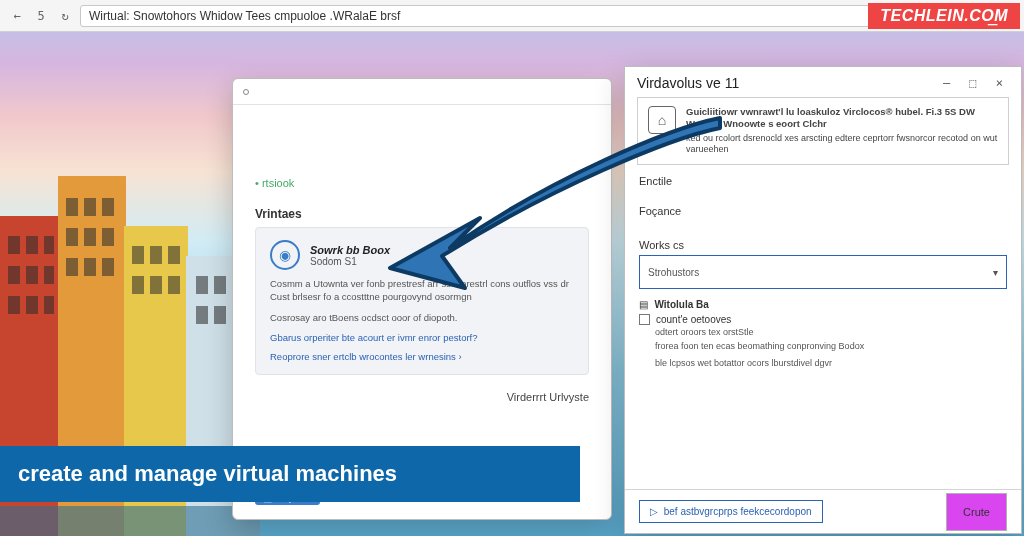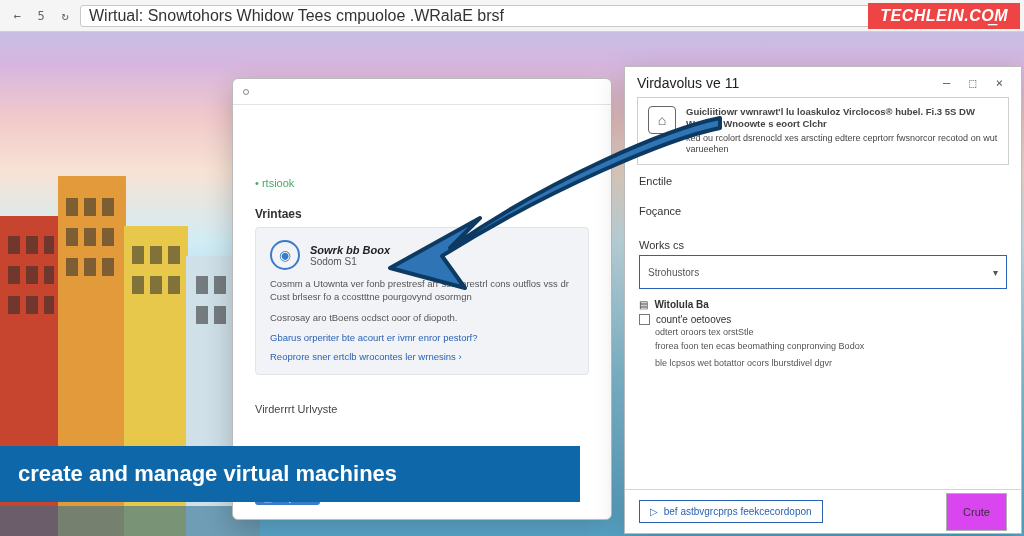--- a/index.html
+++ b/index.html
@@ -26,21 +26,21 @@
     .address-bar {
       position: absolute; top: 0; left: 0; right: 0; height: 32px;
       background: #f5f5f5; border-bottom: 1px solid #d0d0d0;
       display: flex; align-items: center; gap: 6px; padding: 0 8px;
       font-size: 12px; color: #555;
     }
     .address-bar .nav-btn { width: 18px; height: 18px; color: #666; display:flex;align-items:center;justify-content:center;font-family:monospace;}
     .address-bar .url-box {
       flex: 1; height: 22px; background: #fff; border: 1px solid #c8c8c8;
       border-radius: 3px; padding: 0 8px; display: flex; align-items: center;
-      font-size: 16px; color: #333; overflow: hidden; white-space: nowrap;
+      font-size: 12px; color: #333; overflow: hidden; white-space: nowrap;
     }
     .address-bar .tick { width: 18px; color: #666; text-align:center;}
     .logo-badge {
       position: absolute; top: 3px; right: 4px; background: #ef4444;
       color: #fff; font-weight: 700; font-size: 16px; letter-spacing: .5px;
       padding: 4px 12px; font-style: italic;
     }
 
     
     .window {
@@ -59,21 +59,21 @@
     }
     .card .row1 { display:flex; gap:10px; align-items:center; }
     .card .glyph {
       width: 30px; height: 30px; border: 2px solid #3a7cc9; border-radius: 50%;
       display:flex;align-items:center;justify-content:center;color:#3a7cc9;font-size:14px;
     }
     .card .title { font-weight: 600; font-size: 11px; color:#222;font-style:italic; }
     .card .sub { font-size: 10px; color:#555; }
     .card .para { font-size: 9.5px; color:#555; margin-top:8px; line-height:1.35;}
     .card .linkish { font-size: 9.5px; color:#2a62b5; margin-top:8px; display:block;}
-    .win-left .footer-row { margin-top: 28px; font-size: 11px; color:#444;}
+    .win-left .footer-row { margin-top: 16px; font-size: 11px; color:#444;text-align:right;}
     .win-left .bottom-pill {
       position:absolute; left:22px; bottom:14px;
       background:#3a7cc9; color:#fff; font-size:10px;
       border-radius:3px; padding:2px 8px; display:flex; gap:4px; align-items:center;
     }
 
     
     .win-right { top: 66px; left: 624px; width: 398px; height: 468px; border-radius:0; }
     .win-right .hdr {
       display:flex; align-items:center; padding: 8px 12px 4px; gap:8px;

